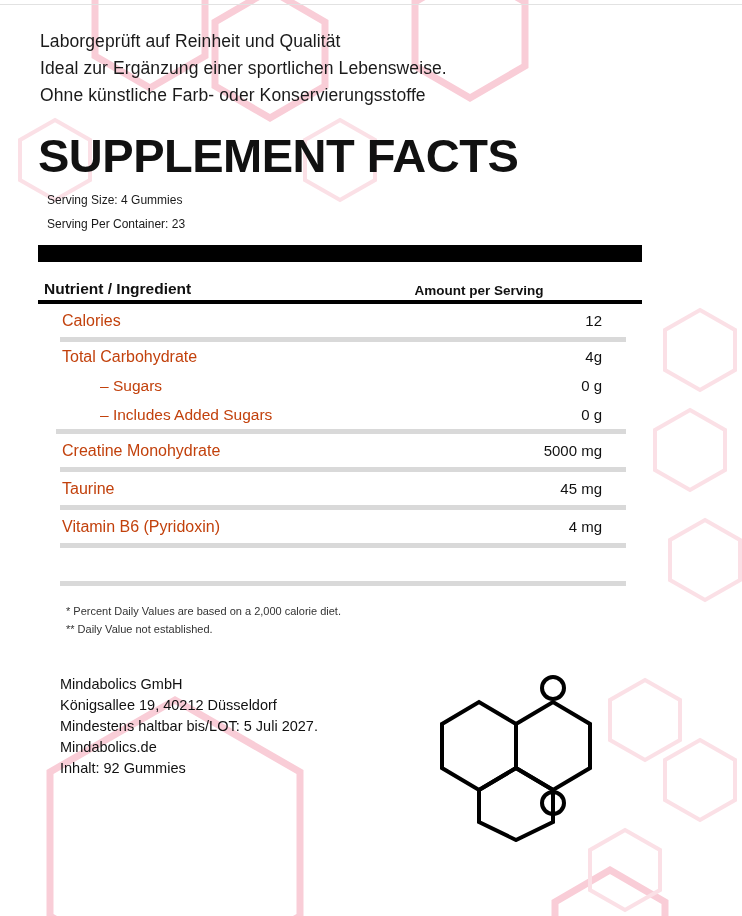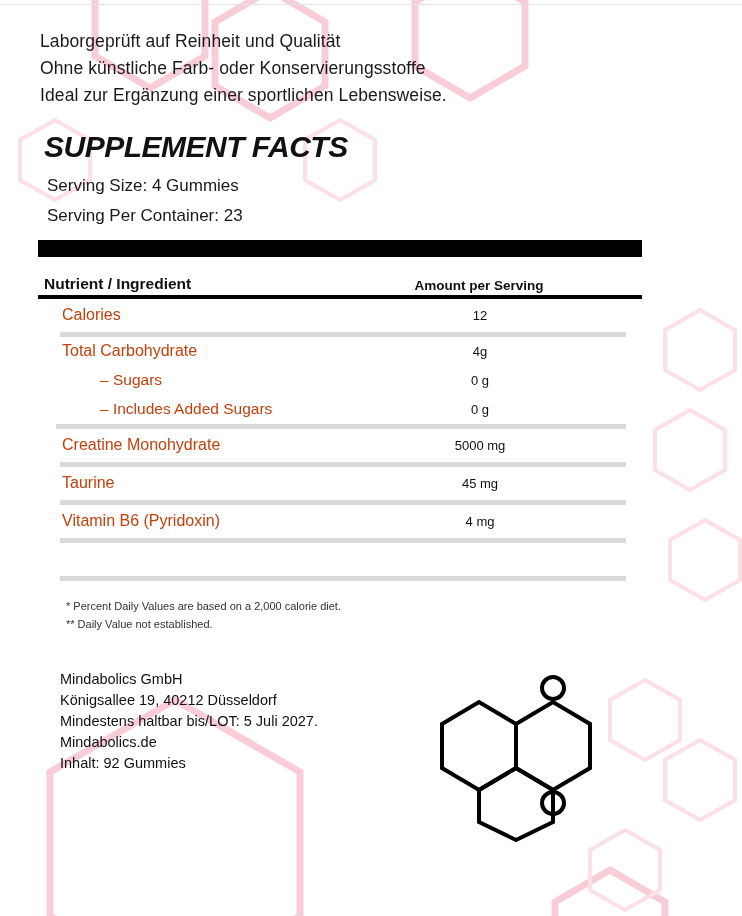--- a/index.html
+++ b/index.html
@@ -52,32 +52,30 @@
   .claims div {
     font-size: 17.5px;
     line-height: 27px;
     color: #1a1a1a;
     letter-spacing: 0.1px;
   }
 
   
   .sf-title {
     margin-top: 22px;
-    margin-left: 6px;
-    font-size: 30px;
+    font-size: 47px;
     font-weight: bold;
     letter-spacing: -0.5px;
     line-height: 1.05;
-    font-style: italic;
   }
 
   .serving-line {
     margin-left: 9px;
     margin-top: 13px;
-    font-size: 17px;
+    font-size: 12px;
     color: #1a1a1a;
   }
   .serving-line.second {
     margin-top: 10px;
   }
 
   
   .facts {
     margin-top: 14px;
     width: 604px;
@@ -129,22 +127,22 @@
     padding-left: 24px;
     box-sizing: border-box;
     color: #c2410c;
   }
   .row.indent .name {
     padding-left: 62px;
     font-size: 15.5px;
   }
   .row .amt {
     flex: 1;
-    text-align: center;
-    font-size: 13px;
+    text-align: right;
+    font-size: 15px;
     padding-right: 40px;
     box-sizing: border-box;
     color: #111;
   }
   .row.big .name { font-size: 16px; }
   .row.big { min-height: 33px; }
 
   .sep {
     height: 5px;
     background: #d9d9d9;
@@ -209,22 +207,22 @@
     <path d="M340 120 L375 140 L375 180 L340 200 L305 180 L305 140 Z"></path>
   </g>
 </svg>
 
 <div class="topline"></div>
 
 <div class="page">
 
   <div class="claims">
     <div>Laborgeprüft auf Reinheit und Qualität</div>
+    <div>Ideal zur Ergänzung einer sportlichen Lebensweise.</div>
     <div>Ohne künstliche Farb- oder Konservierungsstoffe</div>
-    <div>Ideal zur Ergänzung einer sportlichen Lebensweise.</div>
   </div>
 
   <div class="sf-title">SUPPLEMENT FACTS</div>
 
   <div class="serving-line">Serving Size: 4 Gummies</div>
   <div class="serving-line second">Serving Per Container: 23</div>
 
   <div class="facts">
     <div class="black-bar"></div>
 

